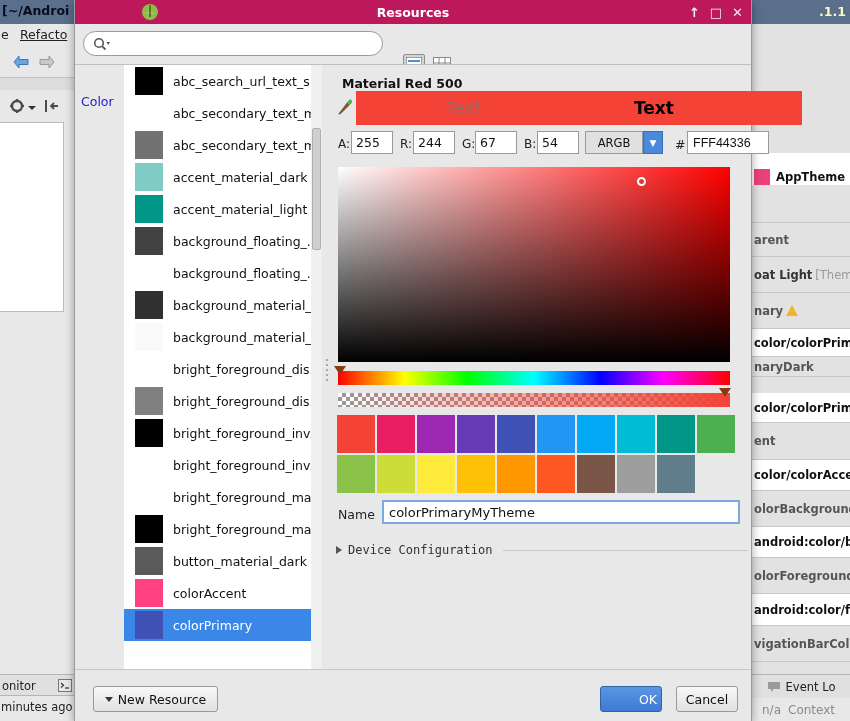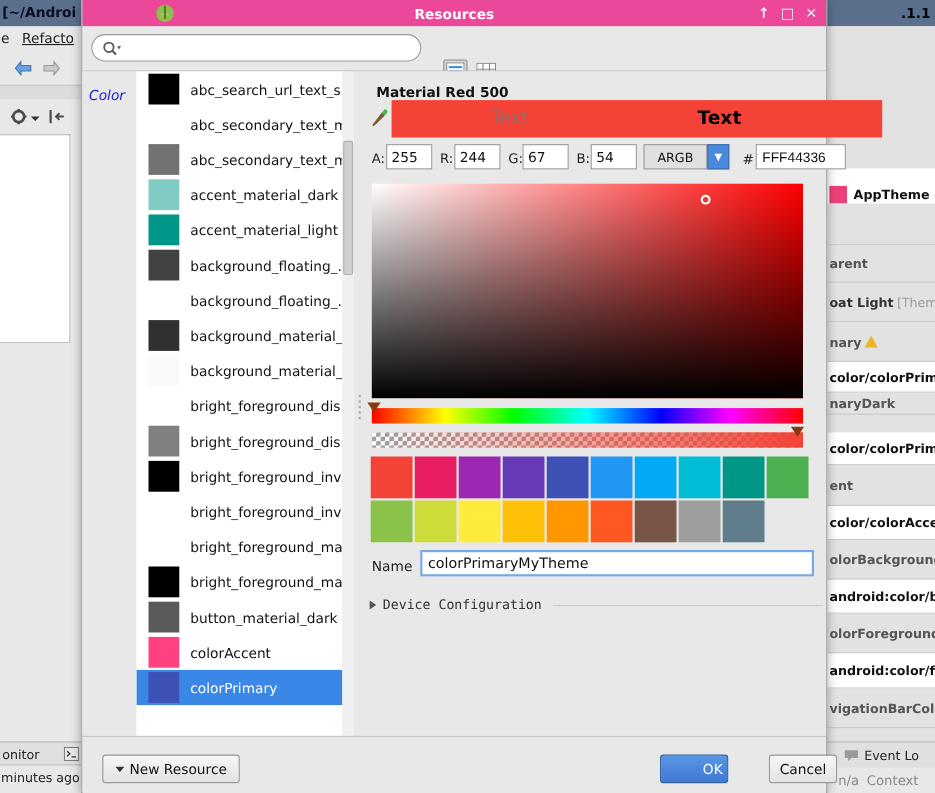--- a/index.html
+++ b/index.html
@@ -19,21 +19,21 @@
     position: absolute; left: 0; top: 0; width: 850px; height: 24px;
     background: #5a6f8c;
   }
   .ide-title-text {
     position: absolute; left: 2px; top: 3px;
     color: #0a0a1e; font-size: 12.5px; font-weight: bold;
     white-space: nowrap;
   }
   .ide-title-right {
     position: absolute; right: 4px; top: 4px;
-    color: #000000; font-size: 12.5px; font-weight: bold;
+    color: #fef9c3; font-size: 12.5px; font-weight: bold;
   }
   .ide-menubar {
     position: absolute; left: 0; top: 24px; width: 850px; height: 22px;
     background: #e8e8e8;
   }
   .ide-menu-item {
     position: absolute; top: 3px; color: #222; font-size: 12.5px;
     white-space: nowrap;
   }
 
@@ -108,21 +108,21 @@
 
   
   .dialog {
     position: absolute; left: 74px; top: 0; width: 678px; height: 721px;
     background: #e8e8e8;
     border: 1px solid #9b9b9b; border-top: none;
     box-shadow: 0 2px 9px rgba(0,0,0,.35);
   }
   .dlg-title {
     position: absolute; left: 0; top: 0; width: 676px; height: 24px;
-    background: #ec4899;
+    background: #be185d;
     color: #ffffff; font-size: 12.5px; font-weight: bold;
     display: flex; align-items: center; justify-content: center;
   }
   .dlg-win-btns {
     position: absolute; right: 8px; top: 0; height: 24px;
     display: flex; align-items: center; gap: 10px;
     color: #e9eef5; font-size: 13px;
   }
   .dlg-win-btns span { cursor: default; line-height: 1; }
   .android-logo {
@@ -161,22 +161,22 @@
   
   .body-area {
     position: absolute; left: 0; top: 65px; width: 676px; height: 604px;
     background: #e8e8e8;
   }
   .cat-col {
     position: absolute; left: 0; top: 0; width: 49px; height: 604px;
     background: #e8e8e8;
   }
   .cat-item {
-    position: absolute; left: 6px; top: 14px;
-    color: #1b1bd0; font-size: 12.5px; font-style: italic;
+    position: absolute; left: 6px; top: 29px;
+    color: #1b1bd0; font-size: 12.5px;
   }
 
   
   .list-wrap {
     position: absolute; left: 49px; top: 0; width: 190px; height: 604px;
     background: #ffffff; border-right: 1px solid #cdcdcd;
     overflow: hidden;
   }
   .res-row {
     position: relative; height: 32px; width: 190px;
@@ -700,18 +700,18 @@
     </div>
 
     <div class="footer">
       <div class="btn" style="left:18px;top:16px;width:125px;">
         <span class="tri-down"></span>
         <span>New Resource</span>
       </div>
       <div class="btn primary" style="left:525px;top:16px;width:62px;">
         <span>OK</span>
       </div>
-      <div class="btn" style="left:624px;top:16px;width:62px;">
+      <div class="btn" style="left:601px;top:16px;width:62px;">
         <span>Cancel</span>
       </div>
     </div>
   </div>
 </div>
 
 </body></html>

